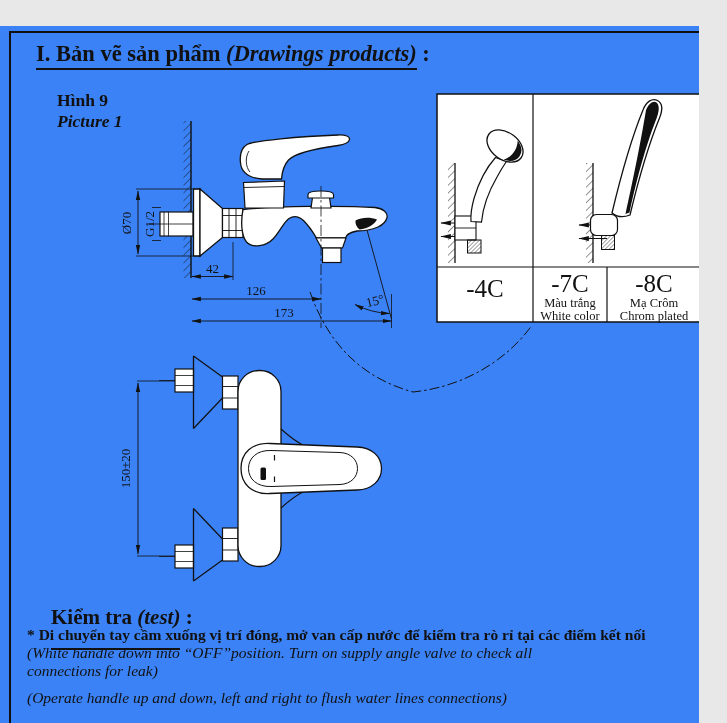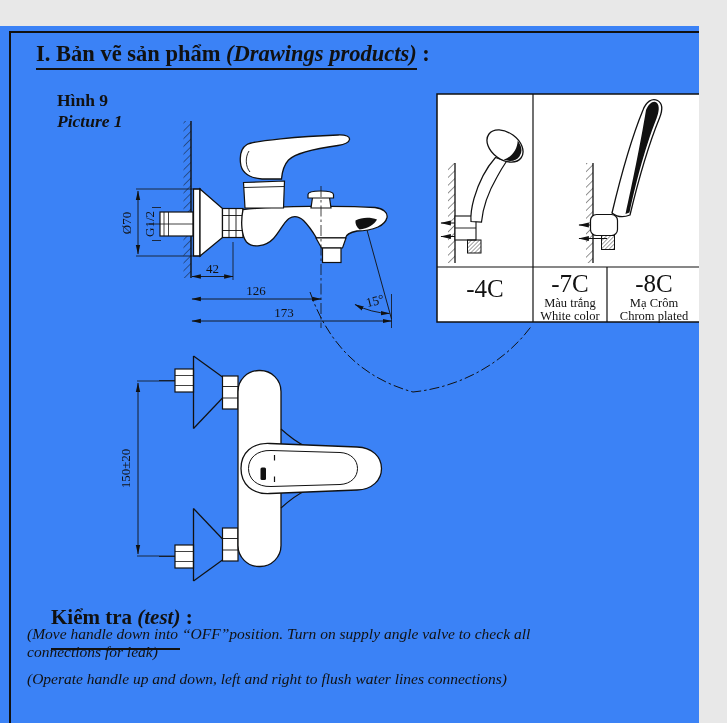--- a/index.html
+++ b/index.html
@@ -197,17 +197,18 @@
       <text class="subtxt" x="654" y="281" text-anchor="middle">Mạ Crôm</text>
       <text class="subtxt" x="654" y="293.5" text-anchor="middle">Chrom plated</text>
     </g>
   </svg>
 
   <div class="abs testh">
     <span class="uwrap"><span>Kiểm tra</span><span class="it"> (test)</span></span><span> :</span>
   </div>
 
   <div class="abs notes">
-    <p class="en">(Move handle down into “OFF”position.  Turn on supply angle valve to check all
+    <p class="vi">* Di chuyển tay cầm xuống vị trí đóng, mở van cấp nước để kiểm tra rò rỉ tại các điểm kết nối</p>
+    <p class="en">(White handle down into “OFF”position.  Turn on supply angle valve to check all
  connections for leak)</p>
     <p class="en">(Operate handle up and down, left and right to flush water lines connections)</p>
   </div>
 </div>
 
 </body></html>

